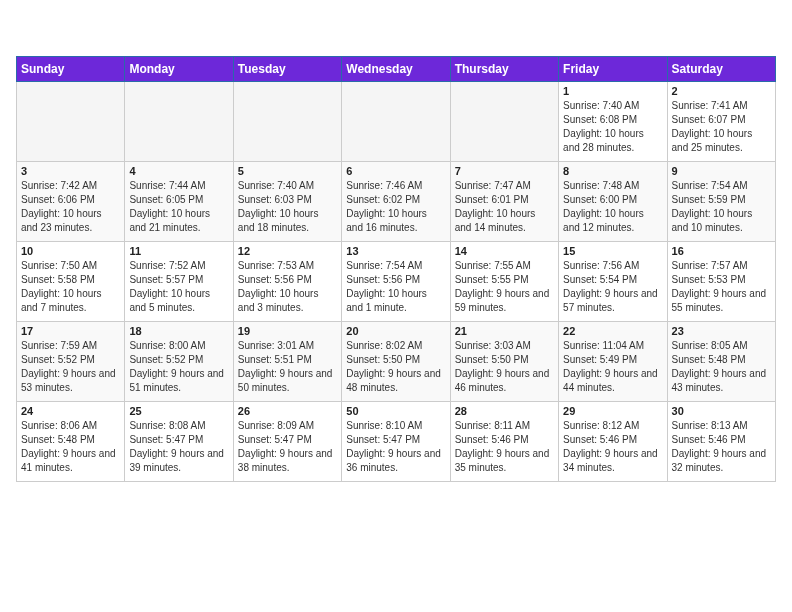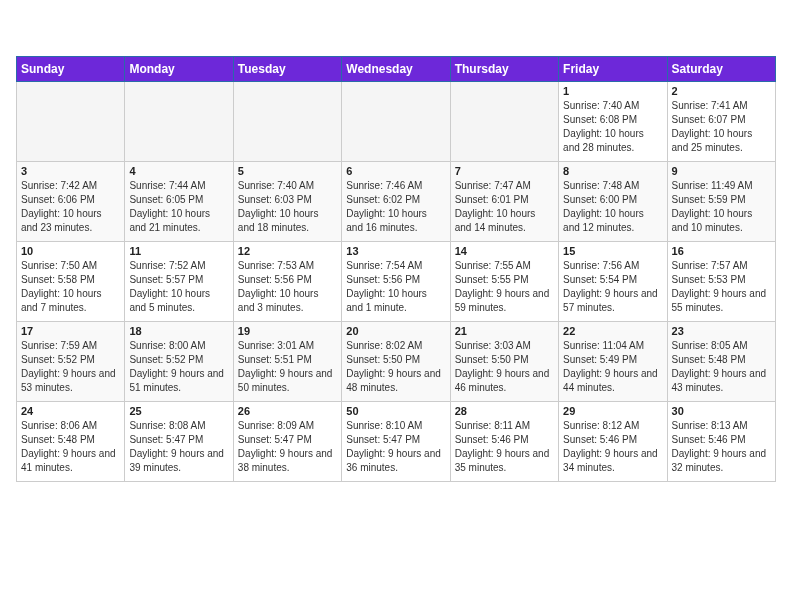--- a/index.html
+++ b/index.html
@@ -157,21 +157,21 @@
 Daylight: 10 hours and 14 minutes.</div>
         </td>
         <td>
           <span class="day-num">8</span>
           <div class="day-info">Sunrise: 7:48 AM
 Sunset: 6:00 PM
 Daylight: 10 hours and 12 minutes.</div>
         </td>
         <td>
           <span class="day-num">9</span>
-          <div class="day-info">Sunrise: 11:49 AM
+          <div class="day-info">Sunrise: 7:54 AM
 Sunset: 5:59 PM
 Daylight: 10 hours and 10 minutes.</div>
         </td>
       </tr>
       <tr>
         <td>
           <span class="day-num">10</span>
           <div class="day-info">Sunrise: 7:50 AM
 Sunset: 5:58 PM
 Daylight: 10 hours and 7 minutes.</div>

